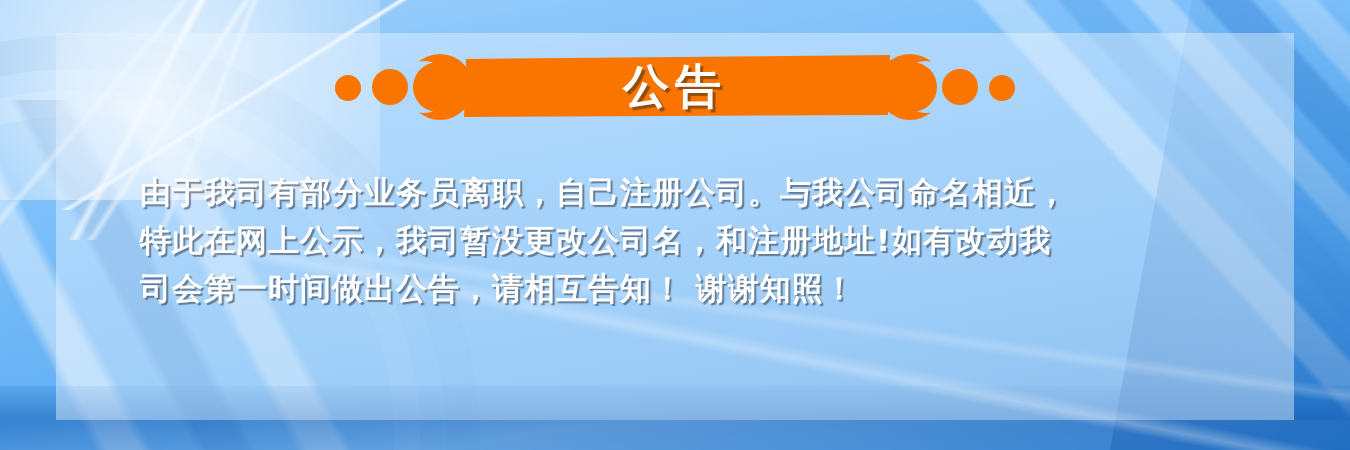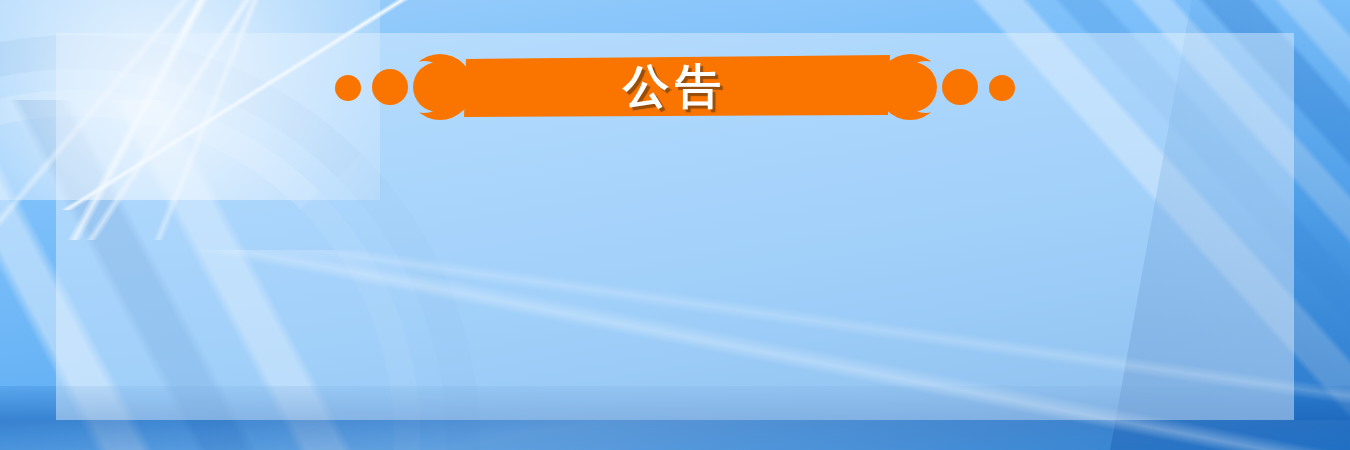--- a/index.html
+++ b/index.html
@@ -225,14 +225,19 @@
       <rect x="870" y="0" width="80" height="66" fill="#FA7500" mask="url(#rightCrescentMask)"></rect>
 
       <circle cx="912" cy="33" r="25" fill="#FA7500"></circle>
       <circle cx="960" cy="33" r="18" fill="#FA7500"></circle>
       <circle cx="1002" cy="34" r="13" fill="#FA7500"></circle>
     </svg>
   </div>
 
   <div class="title-text">公告</div>
 
+  <div class="body-text">
+    <div class="body-line">由于我司有部分业务员离职，自己注册公司。与我公司命名相近，</div>
+    <div class="body-line">特此在网上公示，我司暂没更改公司名，和注册地址!如有改动我</div>
+    <div class="body-line">司会第一时间做出公告，请相互告知！ 谢谢知照！</div>
+  </div>
 
 </div>
 
 </body></html>

